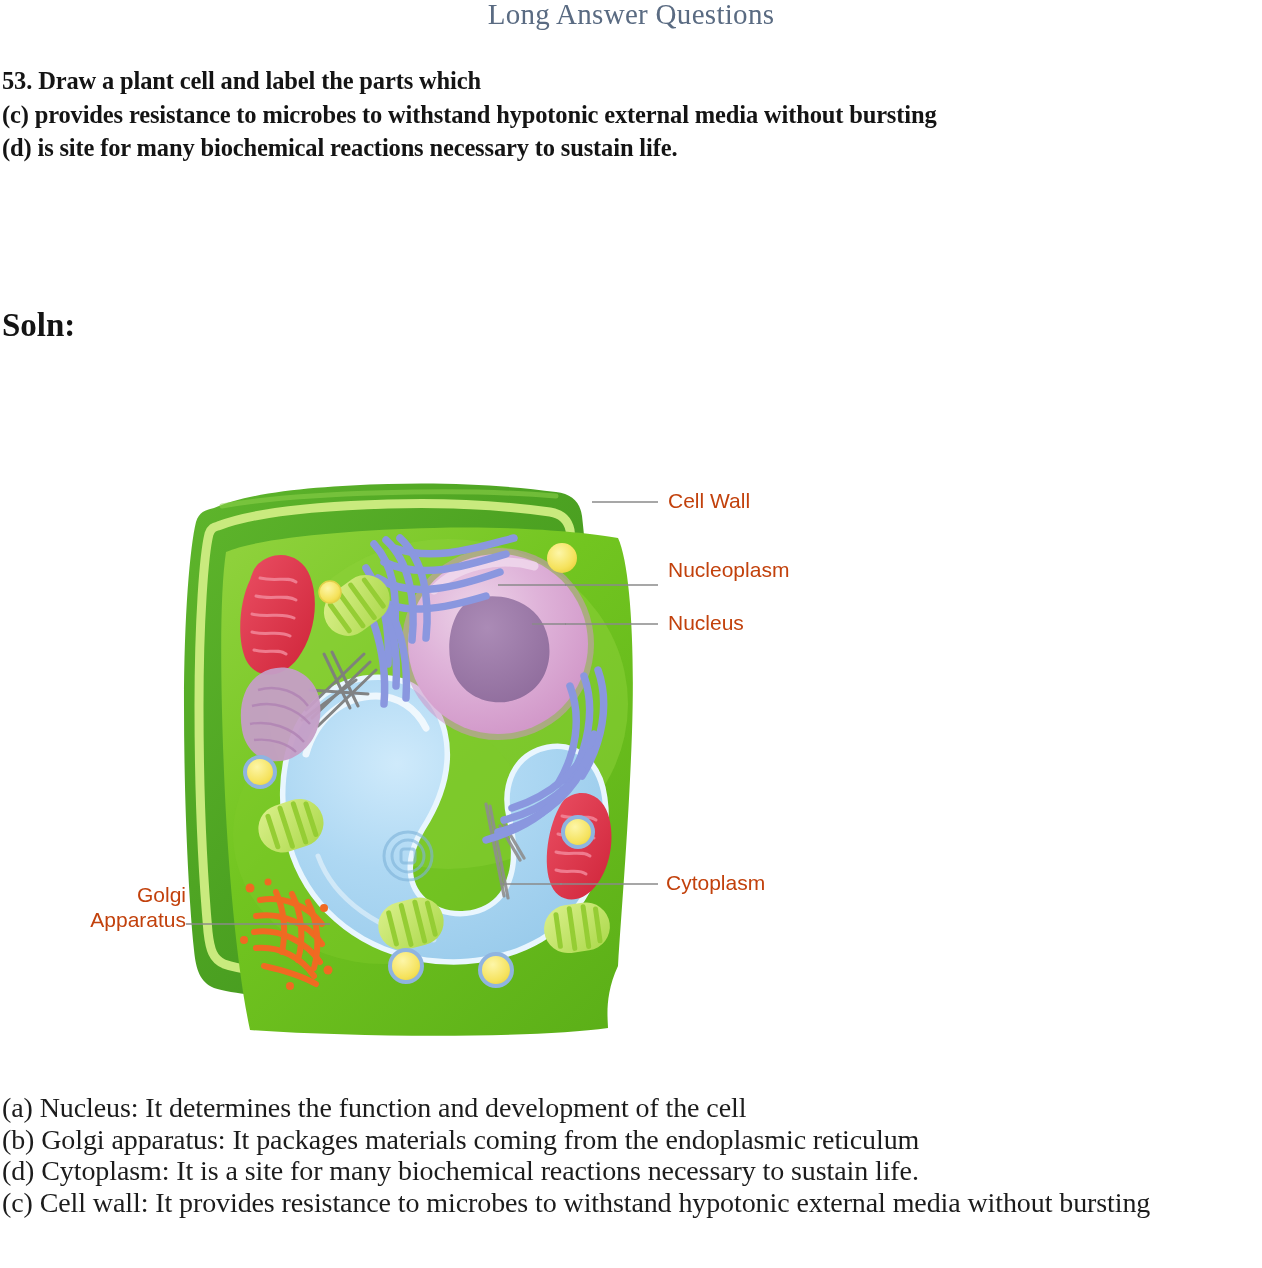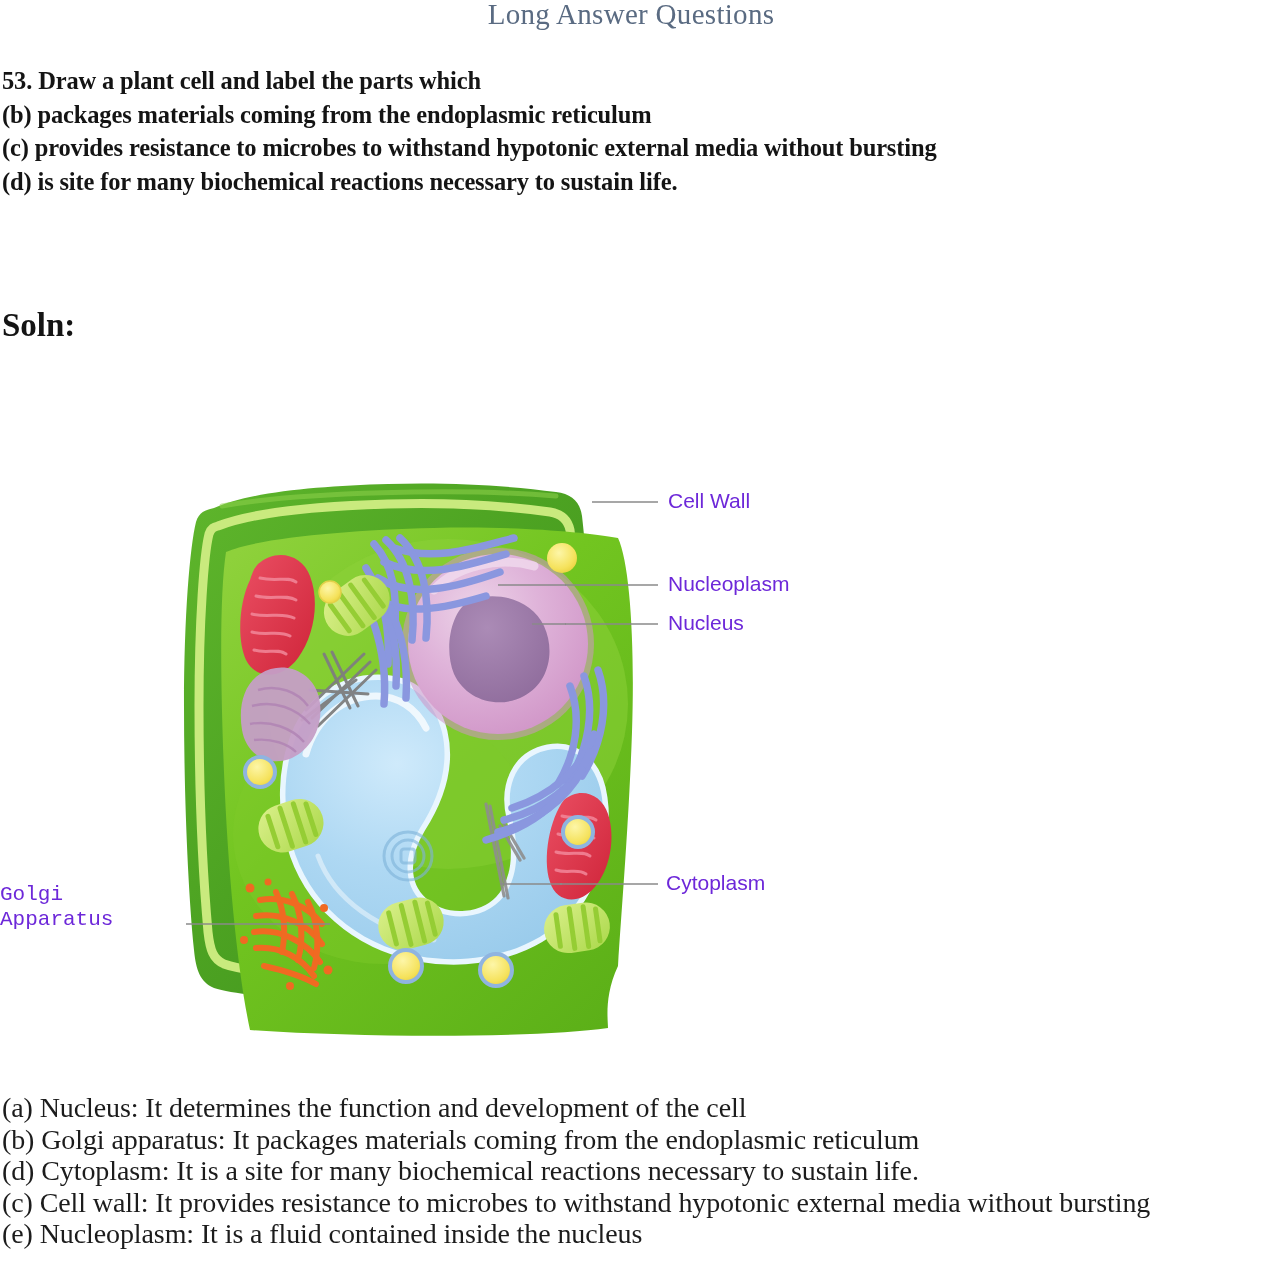--- a/index.html
+++ b/index.html
@@ -69,24 +69,24 @@
     width: 1262px;
     height: 620px;
   }
   .diagram svg { display: block; }
 
   .leader-label {
     position: absolute;
     font-family: "Liberation Sans", "DejaVu Sans", sans-serif;
     font-size: 21px;
     line-height: 25px;
-    color: #6d28d9;
+    color: #c2410c;
     white-space: nowrap;
   }
-  .leader-label.right-aligned { text-align: left; font-family: Liberation Mono, monospace; }
+  .leader-label.right-aligned { text-align: right; }
 
   
   .answers-block {
     position: absolute;
     top: 1092px;
     left: 2px;
     width: 1260px;
   }
   .a-line {
     font-family: "Liberation Serif", "DejaVu Serif", serif;
@@ -97,21 +97,20 @@
     white-space: nowrap;
   }
 </style>
 </head>
 <body>
 
 <div class="page-heading">Long Answer Questions</div>
 
 <div class="question-block">
   <div class="q-line">53. Draw a plant cell and label the parts which</div>
-  <div class="q-line">(b) packages materials coming from the endoplasmic reticulum</div>
   <div class="q-line">(c) provides resistance to microbes to withstand hypotonic external media without bursting</div>
   <div class="q-line">(d) is site for many biochemical reactions necessary to sustain life.</div>
 </div>
 
 <div class="soln-label">Soln:</div>
 
 <div class="diagram">
 
   <svg width="1262" height="620" viewBox="0 0 1262 620">
     <defs>
@@ -476,31 +475,30 @@
     <g stroke="#8a8a8a" stroke-width="1.4" fill="none">
       <line x1="498" y1="155" x2="566" y2="155"></line>
       <line x1="532" y1="194" x2="566" y2="194"></line>
       <line x1="500" y1="454" x2="562" y2="454"></line>
       <line x1="296" y1="494" x2="330" y2="494"></line>
     </g>
   </svg>
 
   <div class="leader-label" style="left:668px; top:58px;">Cell Wall</div>
 
-  <div class="leader-label" style="left:668px; top:141px;">Nucleoplasm</div>
+  <div class="leader-label" style="left:668px; top:127px;">Nucleoplasm</div>
 
   <div class="leader-label" style="left:668px; top:180px;">Nucleus</div>
 
   <div class="leader-label" style="left:666px; top:440px;">Cytoplasm</div>
 
   <div class="leader-label right-aligned" style="left:0px; top:452px; width:186px;">
     <div>Golgi</div>
     <div>Apparatus</div>
   </div>
 </div>
 
 <div class="answers-block">
   <div class="a-line">(a) Nucleus: It determines the function and development of the cell</div>
   <div class="a-line">(b) Golgi apparatus: It packages materials coming from the endoplasmic reticulum</div>
   <div class="a-line">(d) Cytoplasm: It is a site for many biochemical reactions necessary to sustain life.</div>
   <div class="a-line">(c) Cell wall: It provides resistance to microbes to withstand hypotonic external media without bursting</div>
-  <div class="a-line">(e) Nucleoplasm: It is a fluid contained inside the nucleus</div>
 </div>
 
 </body></html>

